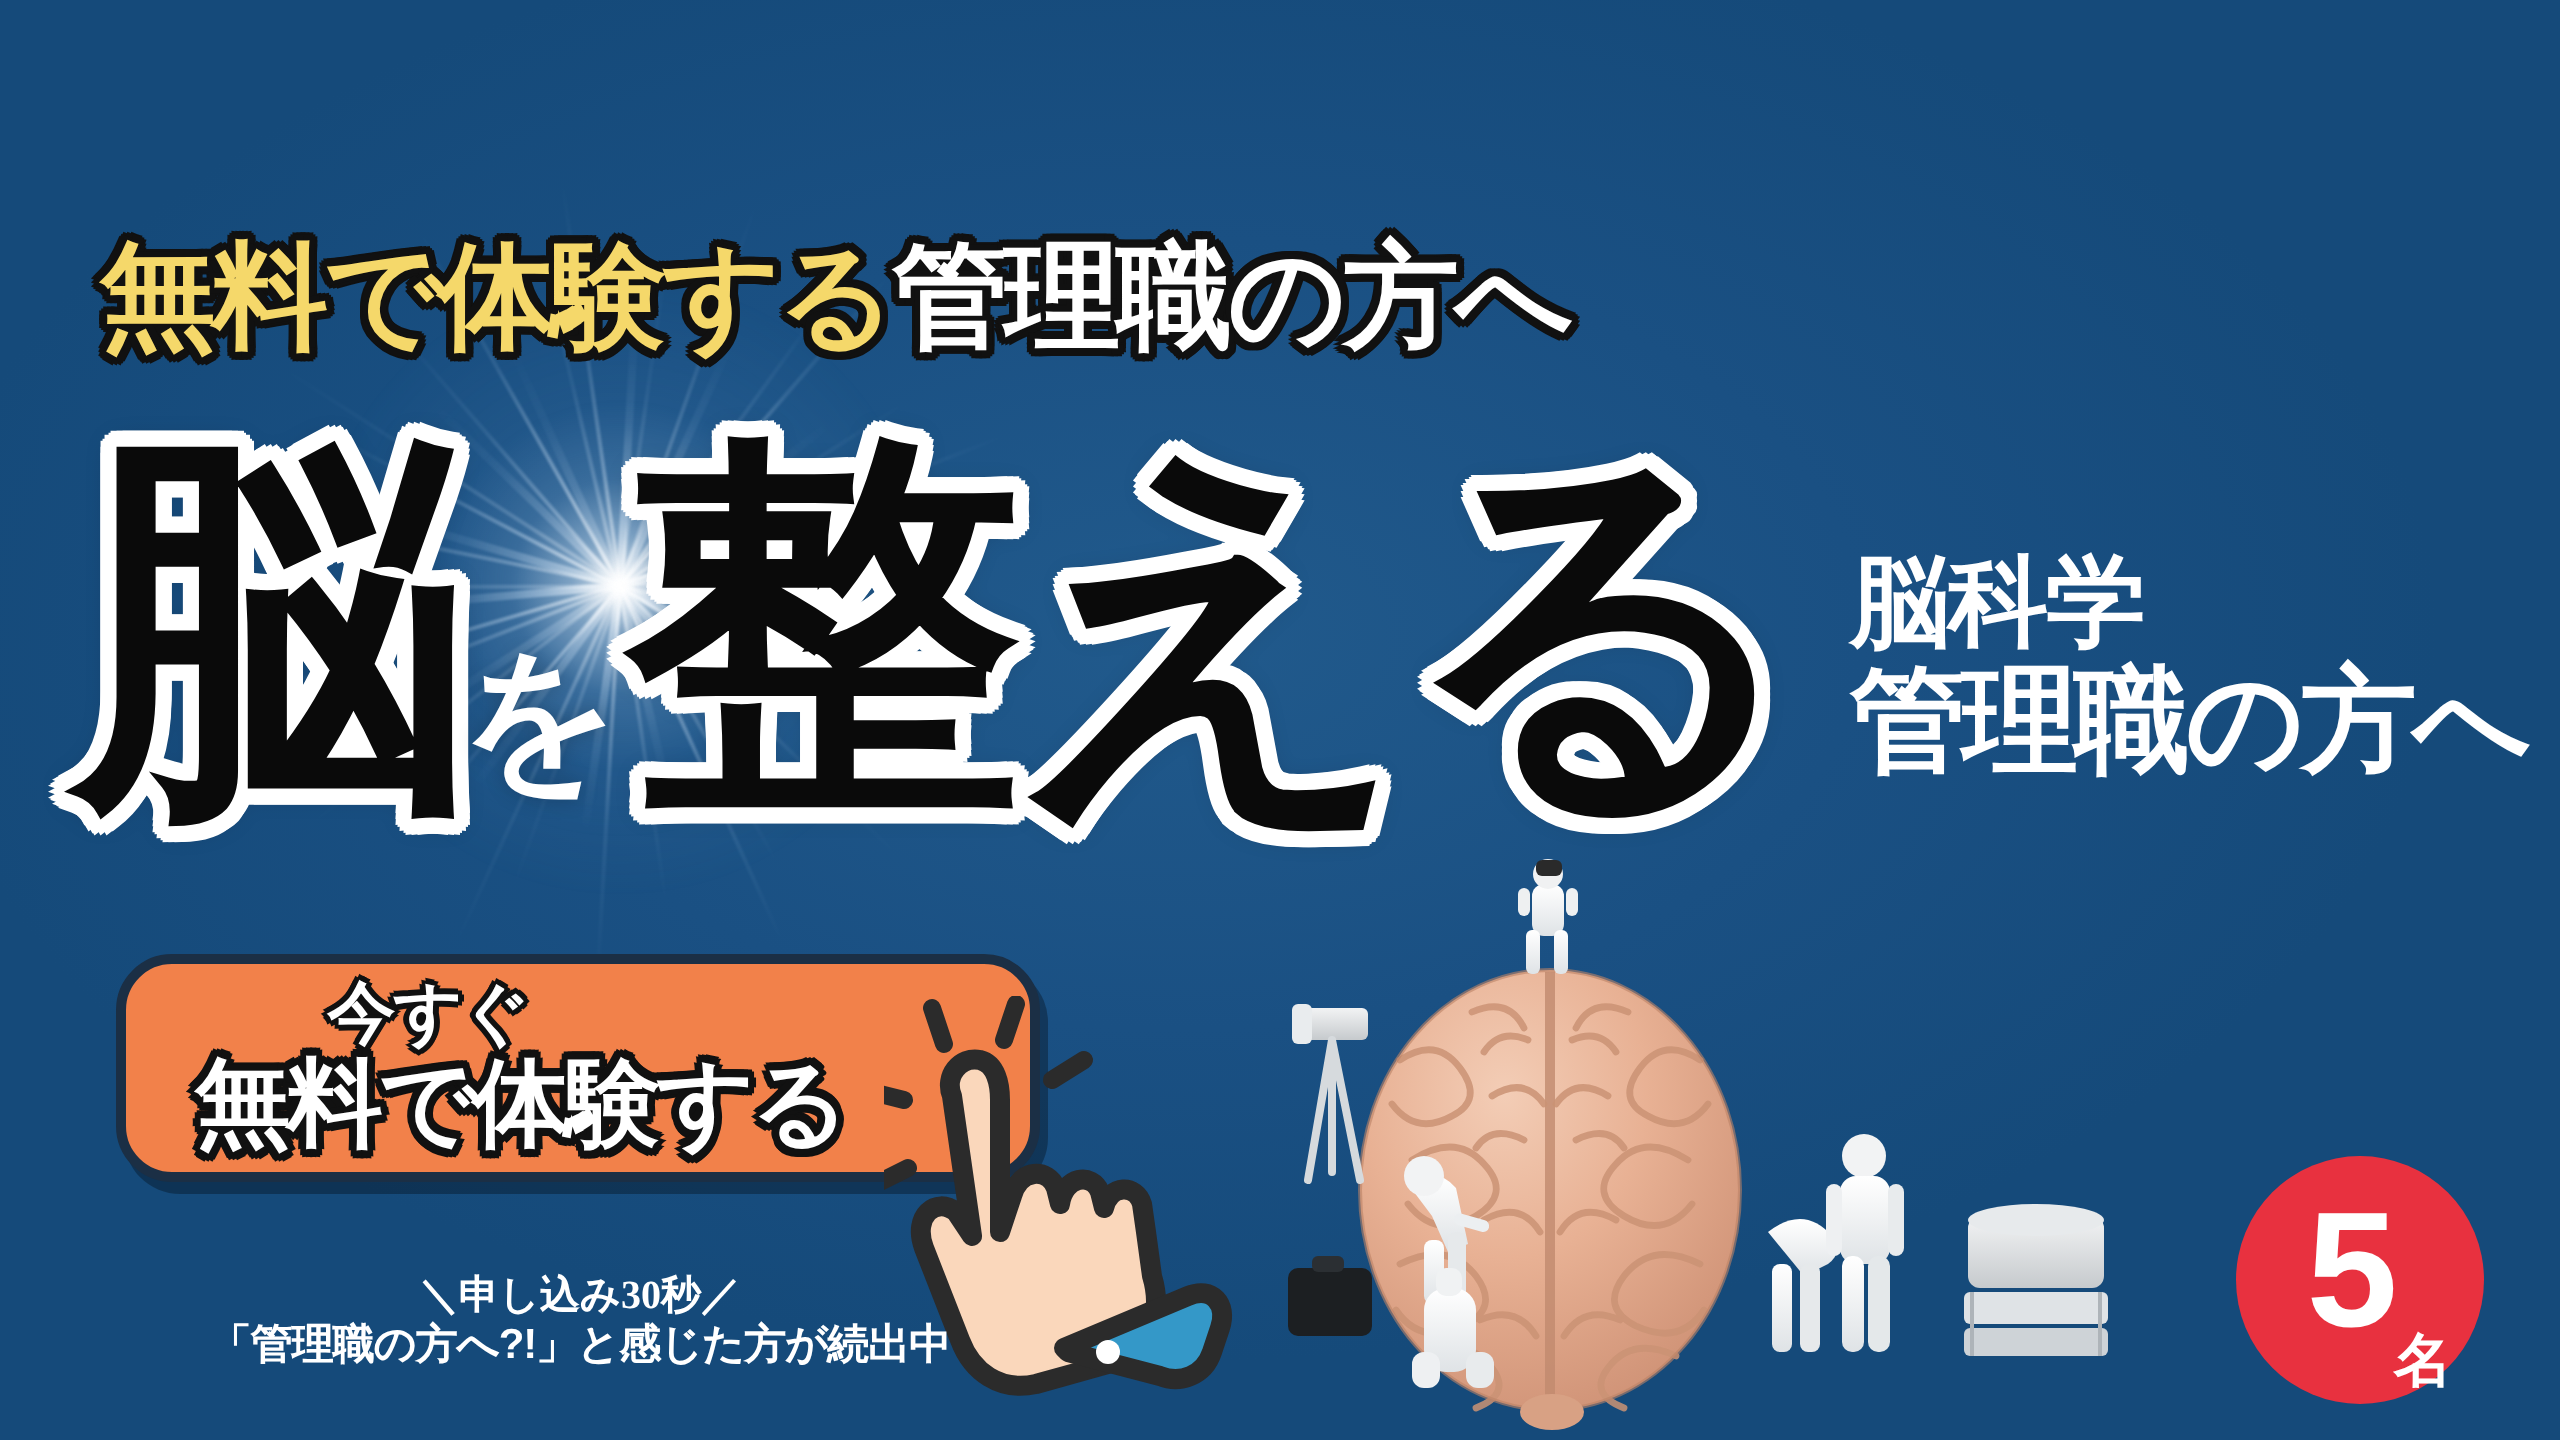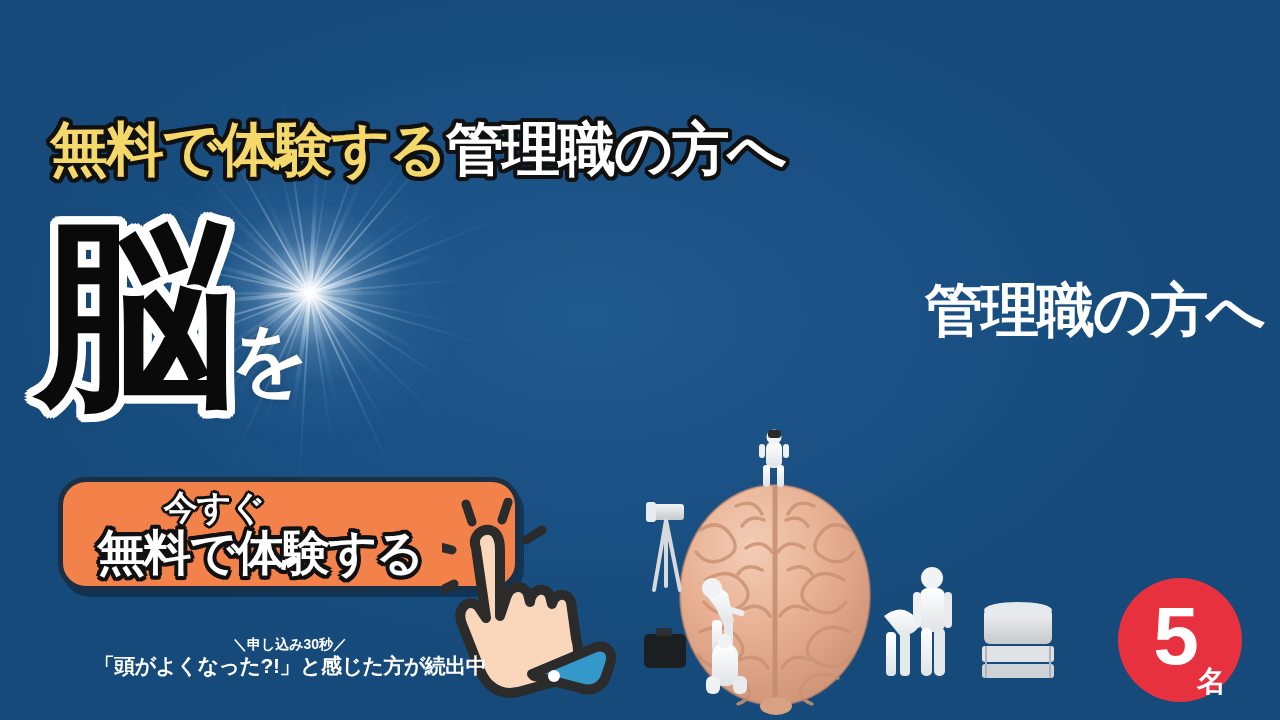--- a/index.html
+++ b/index.html
@@ -153,21 +153,21 @@
     position:absolute; left:442px; top:498px;
     width:190px; height:215px; pointer-events:none;
   }
 
   
   #micro{
     position:absolute; left:60px; top:636px;
     width:460px; text-align:center; color:#fff;
     line-height:1.22;
   }
-  #micro .m1{ display:block; font-size:14px; font-weight:700; letter-spacing:0px; }
+  #micro .m1{ display:block; font-size:20px; font-weight:700; letter-spacing:0px;font-family:Liberation Serif, serif; }
   #micro .m2{ display:block; font-size:21px; font-weight:700; letter-spacing:-.5px; }
 
   
   #limited{
     position:absolute; left:1030px; top:526px;
     color:#fff; font-size:31px; font-weight:700; letter-spacing:-1px;
     white-space:nowrap;
   }
   #circle{
     position:absolute; left:1118px; top:578px;
@@ -243,23 +243,25 @@
     </div>
 
 
   <div id="subline">
     <span class="hl ol-black">無料で体験する</span><span class="pl ol-black">管理職の方へ</span>
   </div>
 
   <div id="headline">
     <span class="big ol-white-thick">脳</span>
     <span class="wo">を</span>
+    <span class="big ol-white-thick">整える</span>
   </div>
 
   <div id="kicker">
+    <span class="k1">脳科学</span>
     <span class="k2">管理職の方へ</span>
   </div>
 
   <div id="scene">
     <svg width="470" height="300" viewBox="0 0 470 300">
       <defs>
         <radialGradient id="brainG" cx="38%" cy="28%" r="78%">
           <stop offset="0%" stop-color="#f3cdb6"></stop>
           <stop offset="48%" stop-color="#e8b194"></stop>
           <stop offset="100%" stop-color="#cf9276"></stop>
@@ -402,21 +404,21 @@
                  L44 120
                  Z" fill="#fad7bb"></path>
       </g>
       <path d="M90 176 L152 150 C164 145 172 154 168 166 L164 178 C160 190 148 194 138 190 L92 178 Z" fill="#3498c8" stroke="#2b2b2b" stroke-width="10" stroke-linejoin="round"></path>
       <circle cx="112" cy="178" r="6" fill="#ffffff"></circle>
     </svg>
   </div>
 
   <div id="micro">
     <span class="m1">＼申し込み30秒／</span>
-    <span class="m2">「頭がよくなった?!」と感じた方が続出中</span>
+    <span class="m2">「管理職の方へ?!」と感じた方が続出中</span>
   </div>
 
   <div id="circle">
     <span class="num">5</span>
     <span class="unit">名</span>
   </div>
 
 </div>
 
 </body></html>

